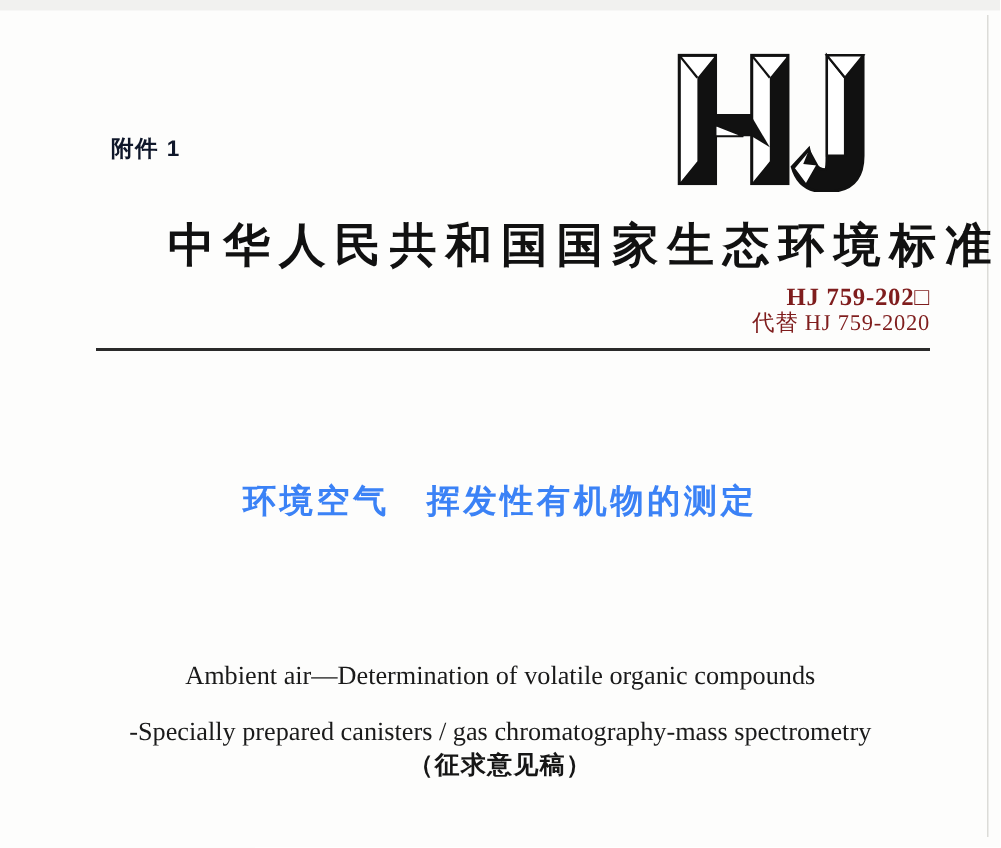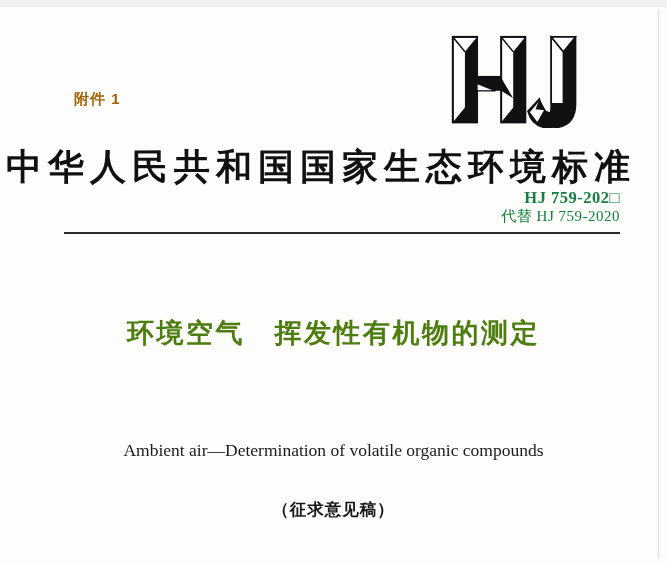--- a/index.html
+++ b/index.html
@@ -27,51 +27,51 @@
     width: 1px; height: 548px;
     background: #dcdcd8;
   }
 
   .attachment {
     position: absolute;
     left: 74px; top: 90px;
     font-size: 15px;
     font-weight: bold;
     letter-spacing: 1px;
-    color: #a16207;
+    color: #0f172a;
     text-align: right;
   }
 
   .hj-logo {
     position: absolute;
     left: 451px; top: 35px;
     width: 156px; height: 93px;
   }
 
   .heading {
     position: absolute;
     left: 0; top: 143px;
     width: 667px;
     margin: 0;
-    text-align: left;
-    font-size: 36px;
+    text-align: right;
+    font-size: 31px;
     font-weight: bold;
     letter-spacing: 6px;
     text-indent: 6px;
     font-family: "Liberation Serif", "DejaVu Serif", serif;
     color: #111;
     white-space: nowrap;
   }
 
   .std-block {
     position: absolute;
     right: 47px; top: 188px;
     text-align: right;
     font-family: "Liberation Serif", "DejaVu Serif", serif;
-    color: #15803d;
+    color: #7f1d1d;
   }
   .std-num {
     font-size: 16.5px;
     font-weight: bold;
     letter-spacing: 0.5px;
     line-height: 19px;
   }
   .replaces {
     font-size: 15px;
     letter-spacing: 0.5px;
@@ -83,25 +83,25 @@
     left: 64px; top: 232px;
     width: 556px; height: 2px;
     background: #2a2a2a;
   }
 
   .title-zh {
     position: absolute;
     left: 0; top: 311px;
     width: 667px;
     text-align: center;
-    font-size: 27px;
+    font-size: 22px;
     font-weight: bold;
     letter-spacing: 2.5px;
     line-height: 45px;
-    color: #4d7c0f;
+    color: #3b82f6;
     white-space: nowrap;
   }
 
   .title-en {
     position: absolute;
     left: 0;
     width: 667px;
     text-align: center;
     font-family: "Liberation Serif", "DejaVu Serif", serif;
     font-size: 17.5px;
@@ -164,16 +164,17 @@
   </div>
 
   <div class="rule"></div>
 
   <div class="title-zh">
     <div>环境空气　挥发性有机物的测定</div>
   </div>
 
   <div class="title-en line1">Ambient air—Determination of volatile organic compounds</div>
 
+  <div class="title-en line2">-Specially prepared canisters / gas chromatography-mass spectrometry</div>
 
   <div class="draft">（征求意见稿）</div>
 
 </div>
 
 </body></html>

